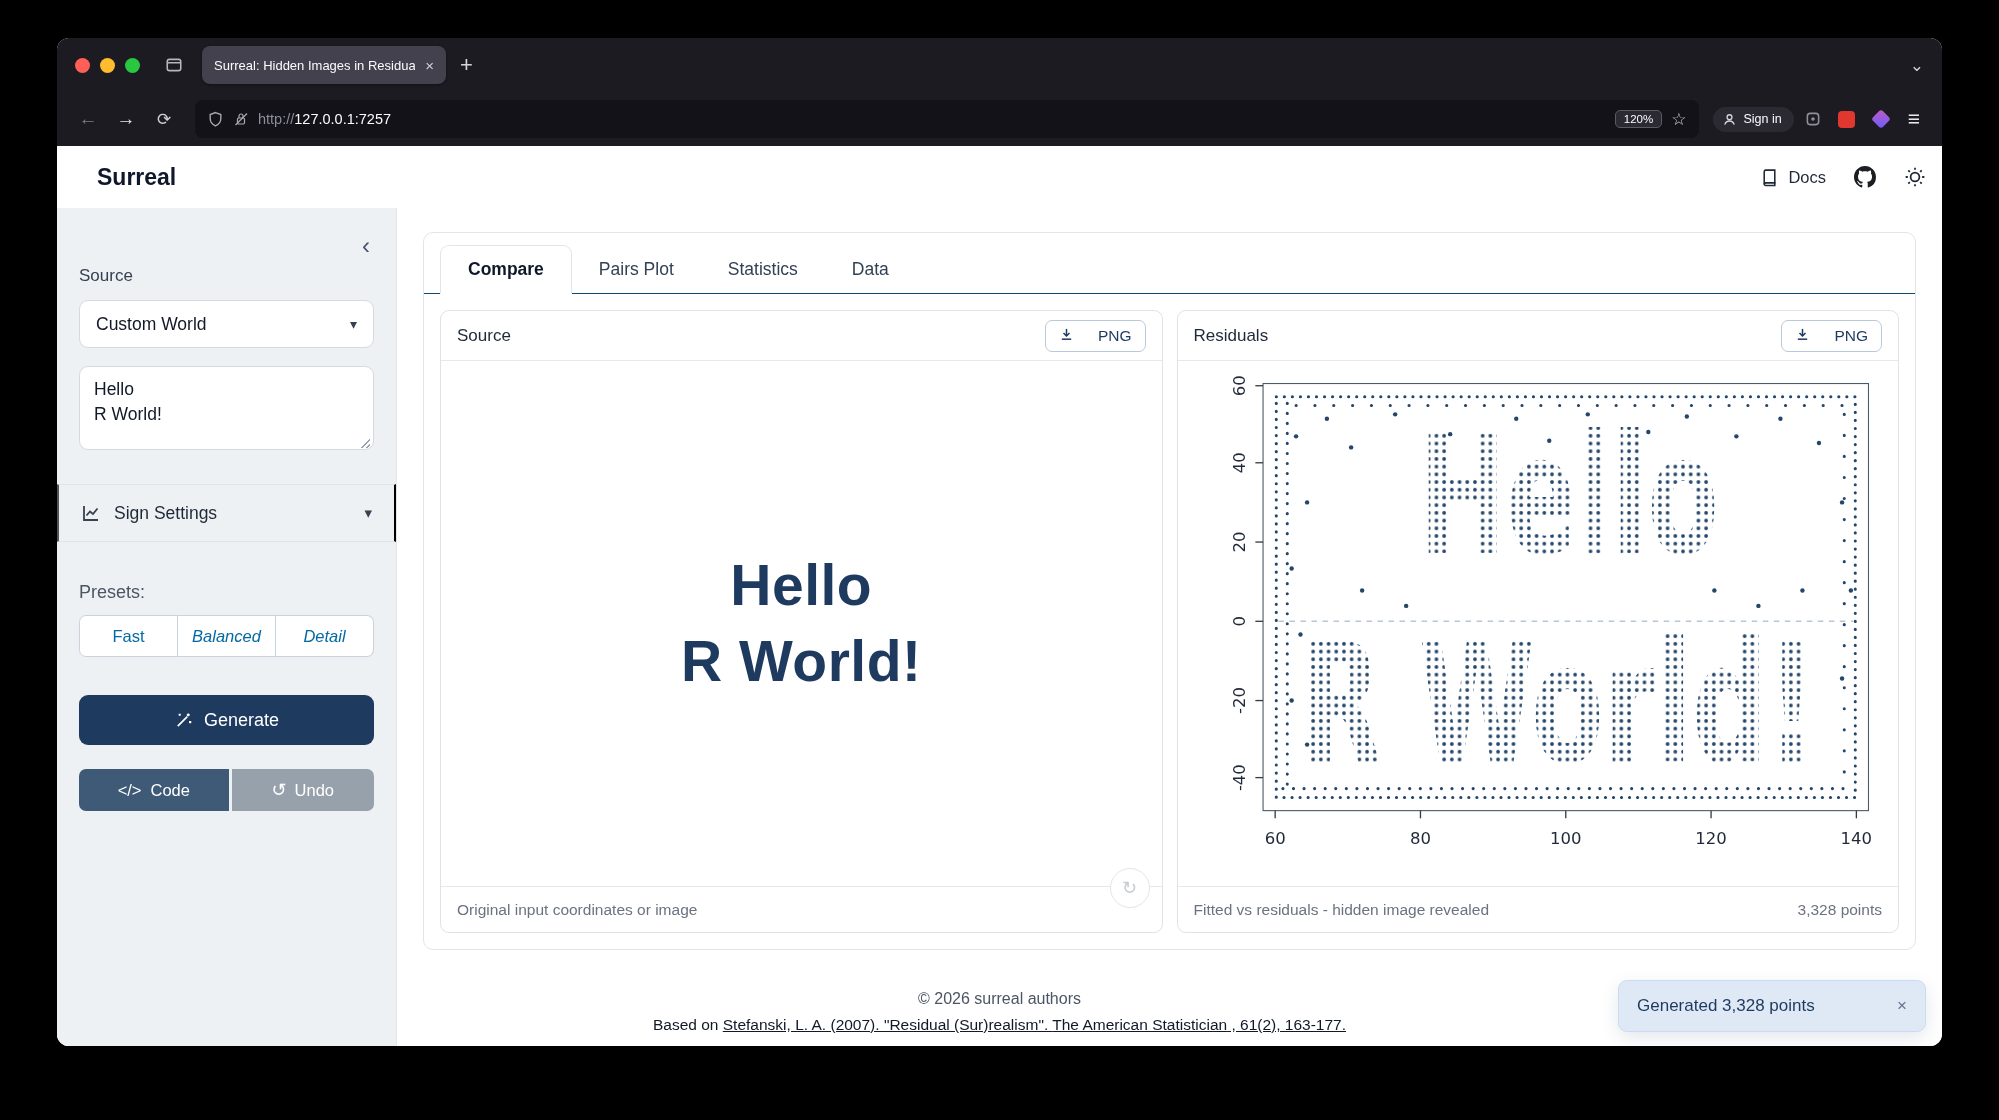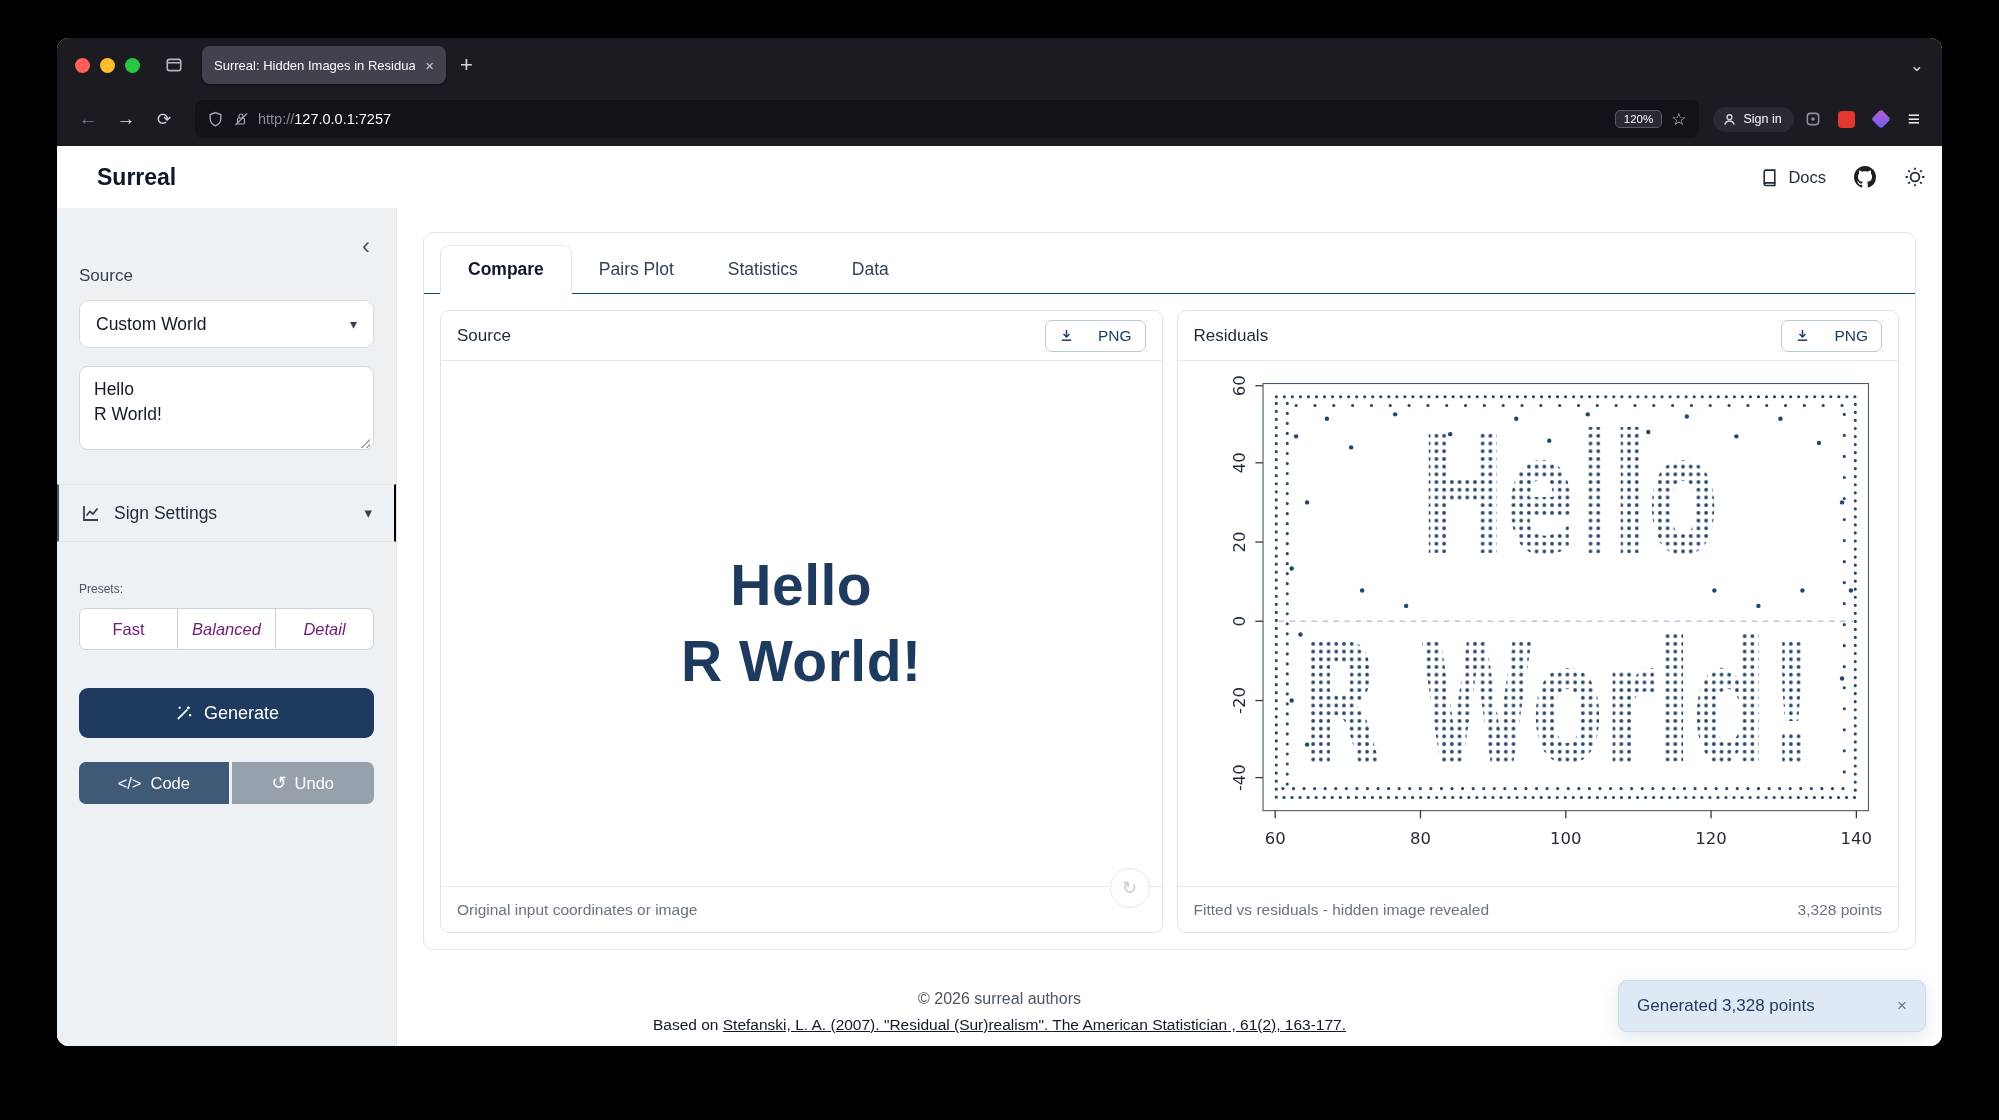--- a/index.html
+++ b/index.html
@@ -51,42 +51,42 @@
   .sidebar { width:340px; background:#eef1f4; border-right:1px solid #e2e6ea; padding:24px 22px; position:relative; flex:0 0 auto; }
   .collapse { position:absolute; top:26px; right:26px; color:#475569; font-size:24px; background:none; border:none; line-height:1; }
   .src-label { margin-top:34px; font-size:17px; color:#374151; }
   .select { margin-top:14px; height:48px; background:#fff; border:1px solid #d4dae1; border-radius:9px; display:flex; align-items:center; justify-content:space-between; padding:0 16px; font-size:17.5px; color:#111827; width:100%; }
   .select .chev { color:#374151; font-size:14px; }
   .ta-wrap { position:relative; margin-top:18px; }
   textarea.custom-text { width:100%; height:84px; background:#fff; border:1px solid #d4dae1; border-radius:9px; padding:10px 14px; font-size:17.5px; font-family:inherit; color:#111827; resize:none; line-height:1.45; }
   .grip { position:absolute; right:4px; bottom:6px; width:12px; height:12px; background:repeating-linear-gradient(-45deg,transparent 0 2px,#98a2ad 2px 3.5px); clip-path:polygon(100% 0,100% 100%,0 100%); }
   .plot-settings { margin:30px -22px 0; border-top:1px solid #e0e4e8; border-bottom:1px solid #e0e4e8; height:58px; display:flex; align-items:center; gap:13px; padding:0 22px; width:calc(100% + 44px); background:transparent; font-size:17.5px; color:#1f2937; cursor:pointer; }
   .plot-settings .chev { margin-left:auto; color:#374151; font-size:15px; }
-  .presets-label { margin-top:40px; font-size:12px; color:#4b5563; }
+  .presets-label { margin-top:40px; font-size:18px; color:#4b5563; }
   .segmented { margin-top:12px; display:flex; width:100%; }
-  .seg { flex:1; height:42px; background:#fff; border:1px solid #c8d3dd; color:#701a75; font-size:16.5px; display:flex; align-items:center; justify-content:center; cursor:pointer; }
+  .seg { flex:1; height:42px; background:#fff; border:1px solid #c8d3dd; color:#0369a1; font-size:16.5px; display:flex; align-items:center; justify-content:center; cursor:pointer; }
   .seg + .seg { border-left:none;font-style:italic; }
   .seg:first-child { border-radius:7px 0 0 7px; }
   .seg:last-child { border-radius:0 7px 7px 0; }
   .generate { margin-top:38px; width:100%; height:50px; background:#1e3a5f; border:none; border-radius:9px; color:#fff; font-size:18px; display:flex; align-items:center; justify-content:center; gap:11px; cursor:pointer; }
   .row2 { margin-top:24px; display:flex; gap:3px; width:100%; }
   .code-btn { flex:1.05; height:42px; background:#3e5a77; color:#fff; border:none; border-radius:7px 0 0 7px; font-size:16.5px; display:flex; align-items:center; justify-content:center; gap:9px; cursor:pointer; }
   .undo-btn { flex:1; height:42px; background:#97a1ac; color:#fff; border:none; border-radius:0 7px 7px 0; font-size:16.5px; display:flex; align-items:center; justify-content:center; gap:8px; cursor:pointer; }
   .undo-glyph { font-size:18px; }
   
   .main { flex:1; padding:24px 26px 0; min-width:0; }
   .card { border:1px solid #e1e5e9; border-radius:10px; height:718px; display:flex; flex-direction:column; background:#fff; }
   .tabbar { display:flex; padding:12px 16px 0; border-bottom:1px solid #0c4a6e; flex:0 0 auto; }
   .tabitem { padding:13px 27px; font-size:17.5px; color:#334155; background:none; border:none; cursor:pointer; }
   .tabitem.active { border:1px solid #e1e5e9; border-bottom:1px solid #fff; border-radius:9px 9px 0 0; margin-bottom:-1px; color:#0f172a; font-weight:bold; background:#fff; }
   .panels { flex:1; display:flex; gap:14px; padding:16px; min-height:0; }
   .panel { flex:1; border:1px solid #dfe3e8; border-radius:9px; display:flex; flex-direction:column; min-width:0; position:relative; background:#fff; }
   .panel-header { height:50px; display:flex; align-items:center; justify-content:space-between; padding:0 16px; border-bottom:1px solid #e5e8ec; flex:0 0 auto; }
   .panel-title { font-size:17px; color:#1f2937; }
-  .png-btn { display:flex; align-items:center; gap:24px; border:1px solid #b7c9da; border-radius:7px; padding:6px 13px; color:#1e3a5f; font-size:15.5px; background:#fff; cursor:pointer; }
+  .png-btn { display:flex; align-items:flex-start; gap:24px; border:1px solid #b7c9da; border-radius:7px; padding:6px 13px; color:#1e3a5f; font-size:15.5px; background:#fff; cursor:pointer; }
   .panel-body { flex:1; position:relative; min-height:0; display:flex; align-items:center; justify-content:center; overflow:hidden; }
   .big-text { text-align:center; color:#1e3a5f; font-weight:bold; font-size:57px; line-height:1.32; letter-spacing:.5px; }
   .panel-footer { height:46px; border-top:1px solid #e5e8ec; display:flex; align-items:center; justify-content:space-between; padding:8px 16px; color:#6b7280; font-size:15.5px; flex:0 0 auto; }
   .ghost-circle { position:absolute; right:12px; bottom:24px; width:40px; height:40px; border-radius:50%; border:1px solid #e2e6ea; background:#fff; display:flex; align-items:center; justify-content:center; color:#c6ccd3; font-size:18px; z-index:2; }
   .plot-svg { width:100%; height:100%; padding:4px 8px; }
   
   .app-footer { position:absolute; left:0; right:0; bottom:12px; text-align:center; z-index:1; }
   .copyright { font-size:16px; color:#4b5563; }
   .citation { margin-top:8px; font-size:15.5px; color:#111827; }
   .cite-link { text-decoration:underline; cursor:pointer; color:#111827; }

